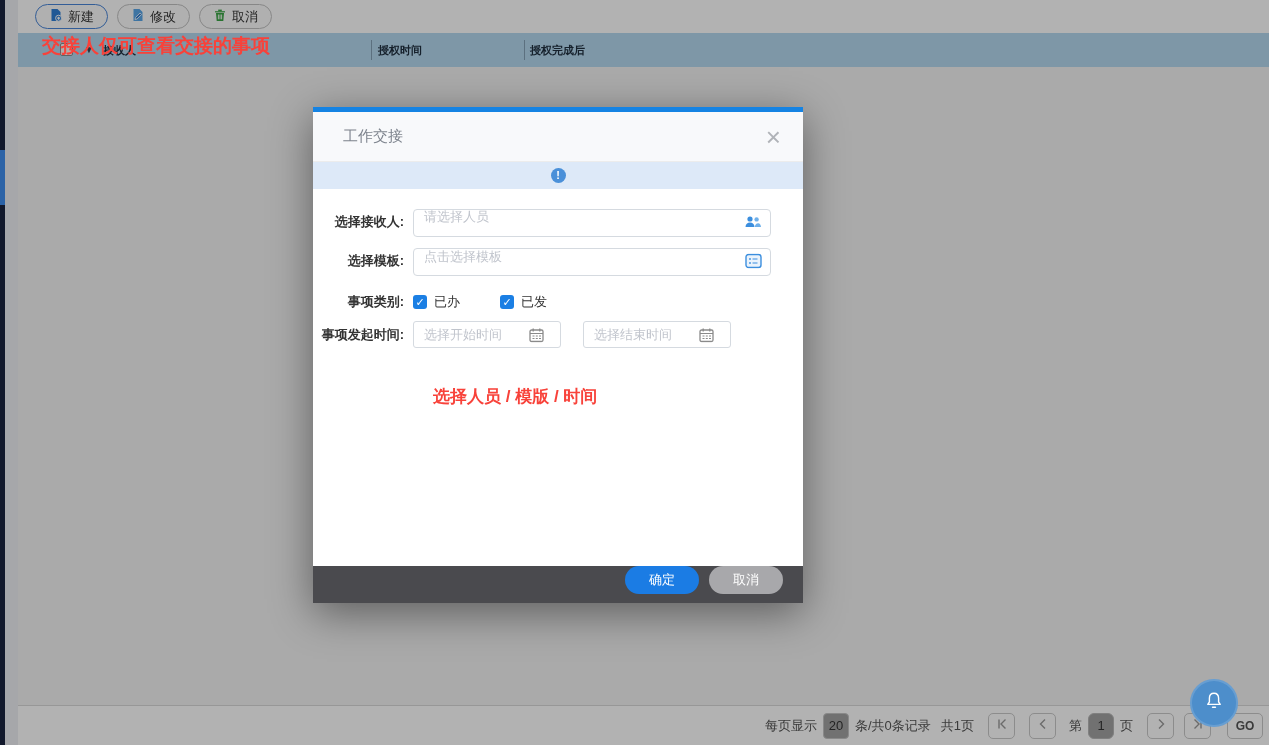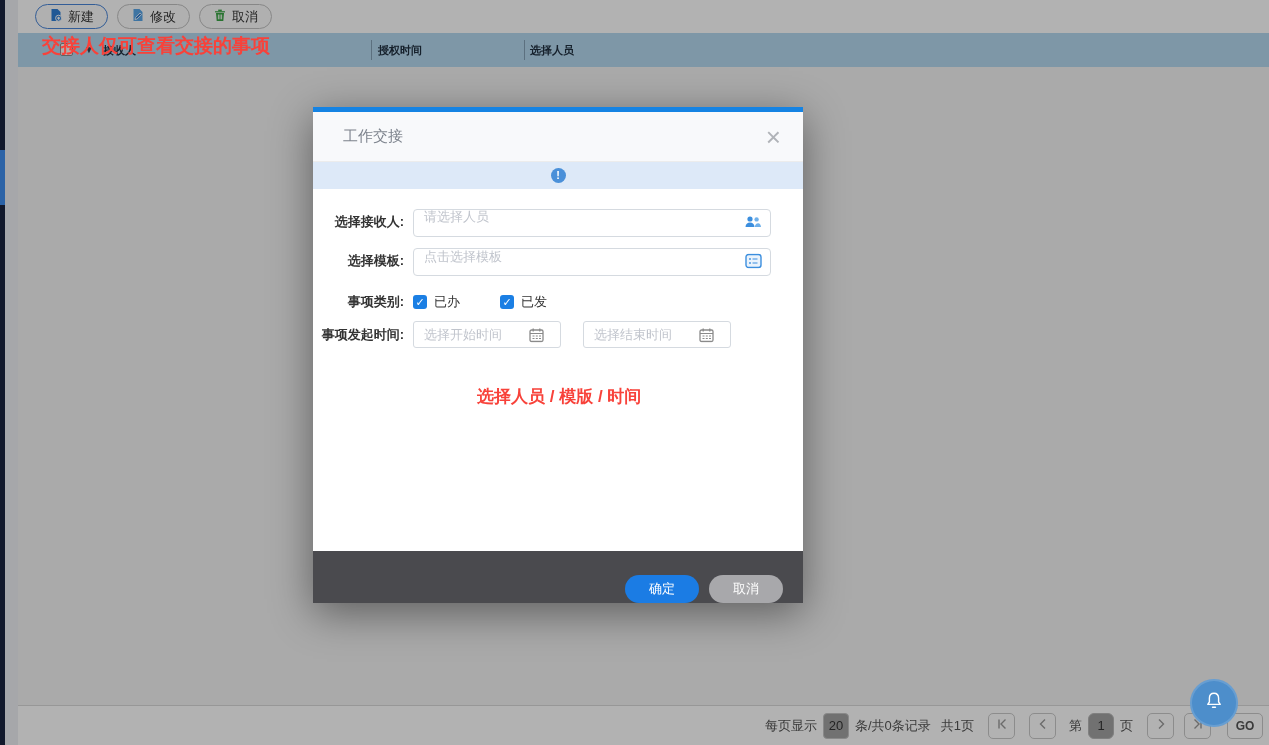--- a/index.html
+++ b/index.html
@@ -89,22 +89,22 @@
   .cb { width:14px; height:14px; background:#1b7fe4; border-radius:3px; color:#fff;
     font-size:11px; line-height:14px; text-align:center; flex:none; cursor:pointer; }
   .cb-label { font-size:13px; color:#333; margin-left:7px; }
   .cb-group { display:flex; align-items:center; }
   .date-inp { width:148px; height:27px; border:1px solid #d5dae0; border-radius:3px;
     padding:0 38px 0 10px; font-size:13px; color:#333; outline:none; background:#fff;
     font-family:"Liberation Sans",sans-serif; }
   .date-inp::placeholder { color:#c0c4cc; }
   .date-wrap { position:relative; }
   .date-icon { position:absolute; right:17px; top:50%; transform:translateY(-50%); display:flex; }
-  .m-note-red { margin-top:37px; padding-left:120px; font-size:17px; font-weight:bold; color:#f8423a; white-space:nowrap;margin-left:44px; }
-  .m-footer { height:52px; background:#4a4a4e; flex:none; display:flex; align-items:flex-end;
+  .m-note-red { margin-top:37px; padding-left:120px; font-size:17px; font-weight:bold; color:#f8423a; white-space:nowrap; }
+  .m-footer { height:37px; background:#4a4a4e; flex:none; display:flex; align-items:flex-start;
     justify-content:flex-end; padding-right:20px; gap:10px; }
   .m-btn { width:74px; height:28px; border:none; border-radius:14px; font-size:13px; color:#fff; cursor:pointer;
     font-family:"Liberation Sans",sans-serif; }
   .m-btn.ok { background:#1b7ce4; }
   .m-btn.cancel { background:#a8a8ab; }
   .mt10{margin-top:10px}.mt17{margin-top:17px}
 </style>
 </head>
 <body>
 
@@ -148,21 +148,21 @@
     </button>
   </div>
 
   <div class="thead">
     <span class="th-check"></span>
     <span class="th-caret">▼</span>
     <span class="col" style="left:85px">接收人</span>
     <span class="th-div" style="left:353px"></span>
     <span class="col" style="left:360px">授权时间</span>
     <span class="th-div" style="left:506px"></span>
-    <span class="col" style="left:512px">选择人员</span>
+    <span class="col" style="left:512px">授权完成后</span>
   </div>
 
   <div class="content"></div>
 
   <div class="footbar">
     <span>每页显示</span>
     <input class="pg-box tight" value="20" style="">
     <span class="tight">条/共0条记录</span>
     <span>共1页</span>
     <button class="pg-btn" style="margin-left:14px">

